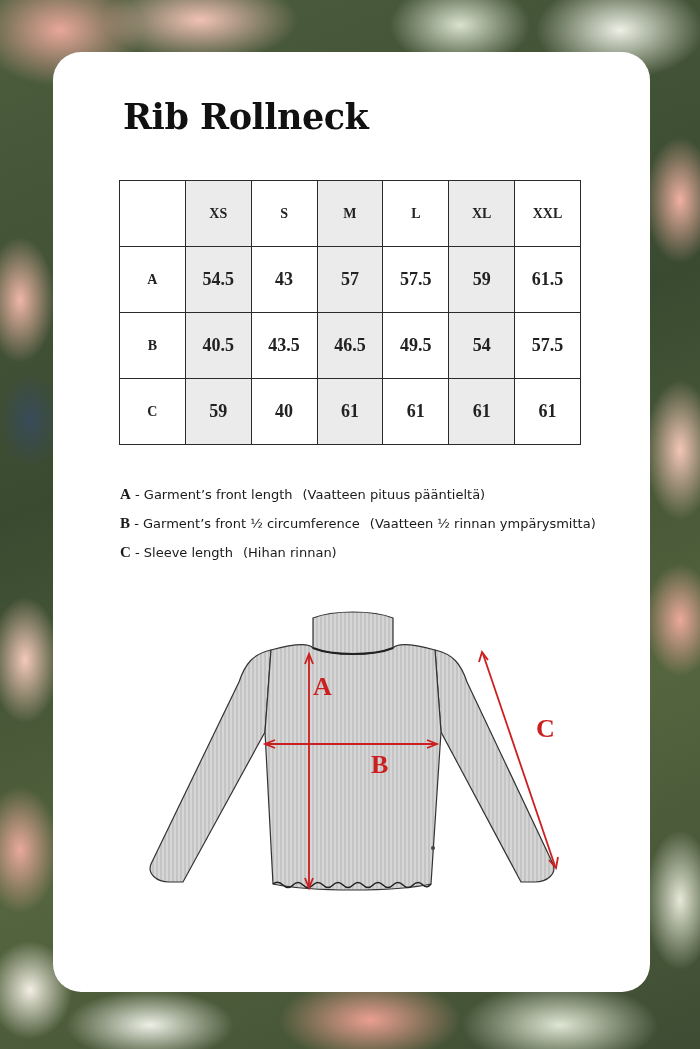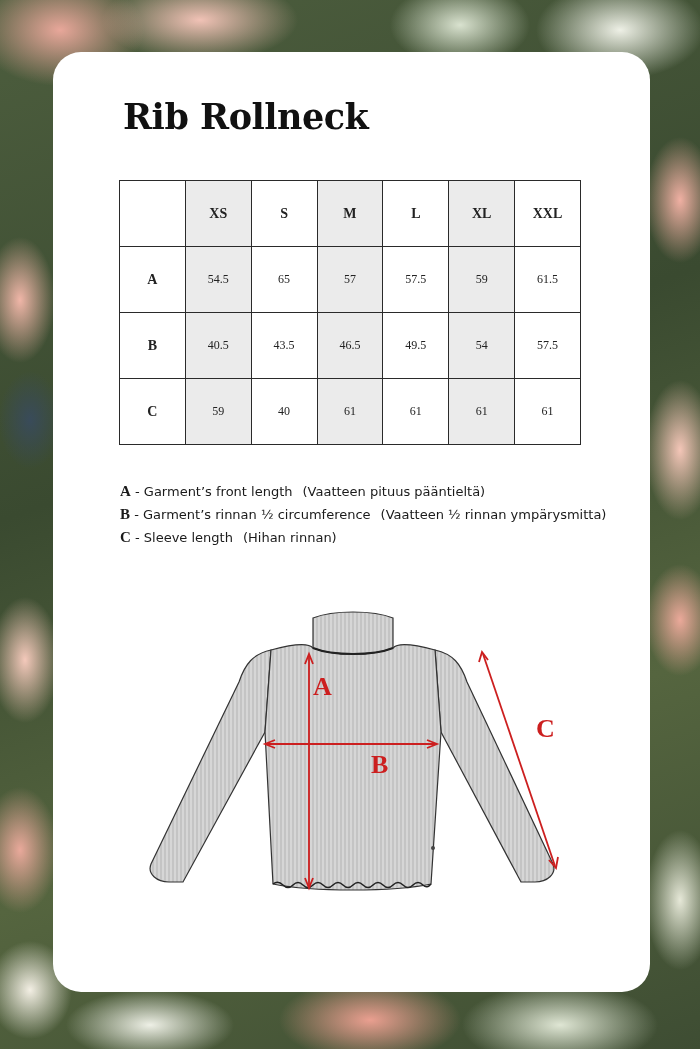--- a/index.html
+++ b/index.html
@@ -54,35 +54,35 @@
       border-collapse: collapse;
       width: 462px;
       table-layout: fixed;
     }
     table.sizes td, table.sizes th {
       border: 1px solid #2a2a2a;
       height: 65px;
       text-align: center;
       vertical-align: middle;
       font-family: "Liberation Serif", serif;
-      font-size: 12px;
+      font-size: 18px;
       color: #222;
-      font-weight: normal;
+      font-weight: bold;
       padding: 0;
     }
     table.sizes th { font-weight: bold; font-size: 14px; }
     table.sizes th.rowhead { font-weight: bold; }
     table.sizes .shade { background: #ebebeb; }
     .legend {
       position: absolute;
       left: 67px; top: 428px;
       font-family: "DejaVu Sans", sans-serif;
       font-size: 13px;
       color: #1a1a1a;
-      line-height: 22px;
+      line-height: 28px;
     }
     .legend .key { font-family: "Liberation Serif", serif; font-weight: bold; font-size: 15px; }
     .legend .fi { margin-left: 10px; }
     .diagram {
       position: absolute;
       left: 90px; top: 550px;
       width: 420px; height: 340px;
     }
     .lbl {
       position: absolute;
@@ -107,21 +107,21 @@
       <th class="shade">XS</th>
       <th>S</th>
       <th class="shade">M</th>
       <th>L</th>
       <th class="shade">XL</th>
       <th>XXL</th>
     </tr>
     <tr>
       <th class="rowhead">A</th>
       <td class="shade">54.5</td>
-      <td>65</td>
+      <td>43</td>
       <td class="shade">57</td>
       <td>57.5</td>
       <td class="shade">59</td>
       <td>61.5</td>
     </tr>
     <tr>
       <th class="rowhead">B</th>
       <td class="shade">40.5</td>
       <td>43.5</td>
       <td class="shade">46.5</td>
@@ -139,21 +139,21 @@
       <td>61</td>
     </tr>
   </tbody>
     </table>
 
   <div class="legend">
     <div>
       <span class="key">A</span><span> - </span><span>Garment’s front length</span><span class="fi">(Vaatteen pituus pääntieltä)</span>
     </div>
     <div>
-      <span class="key">B</span><span> - </span><span>Garment’s rinnan ½ circumference</span><span class="fi">(Vaatteen ½ rinnan ympärysmitta)</span>
+      <span class="key">B</span><span> - </span><span>Garment’s front ½ circumference</span><span class="fi">(Vaatteen ½ rinnan ympärysmitta)</span>
     </div>
     <div>
       <span class="key">C</span><span> - </span><span>Sleeve length</span><span class="fi">(Hihan rinnan)</span>
     </div>
   </div>
 
   <div class="diagram">
     <svg width="420" height="340" viewBox="0 0 420 340">
       <defs>
         <pattern id="rib" width="4" height="10" patternUnits="userSpaceOnUse">

